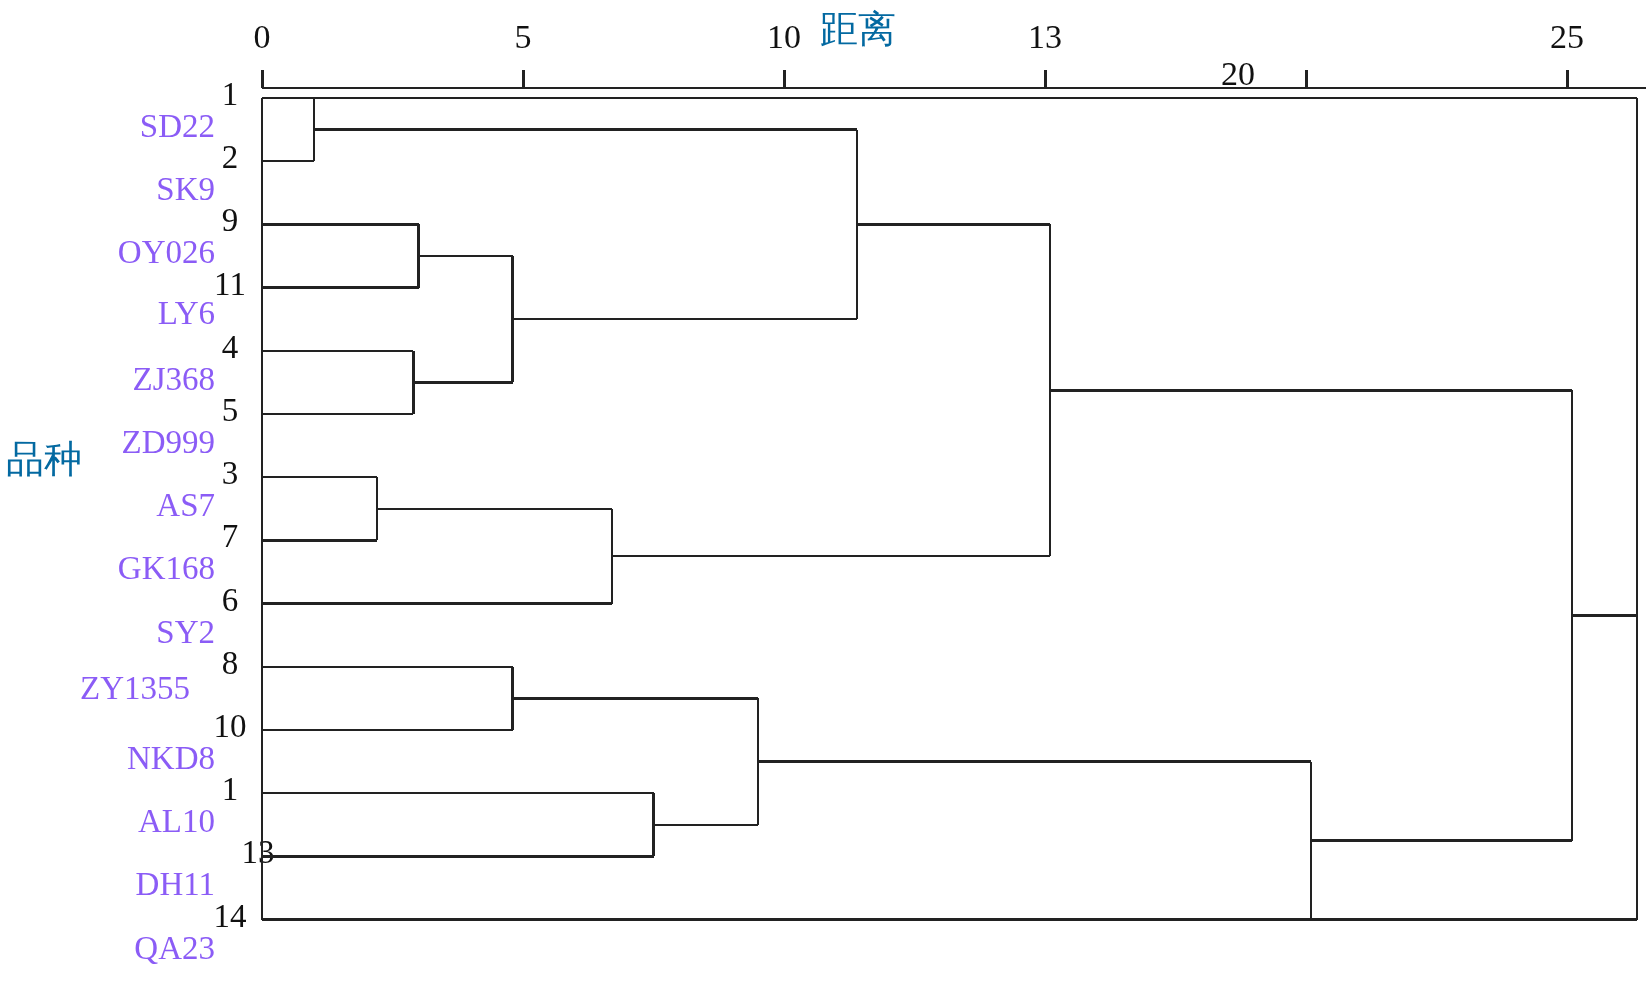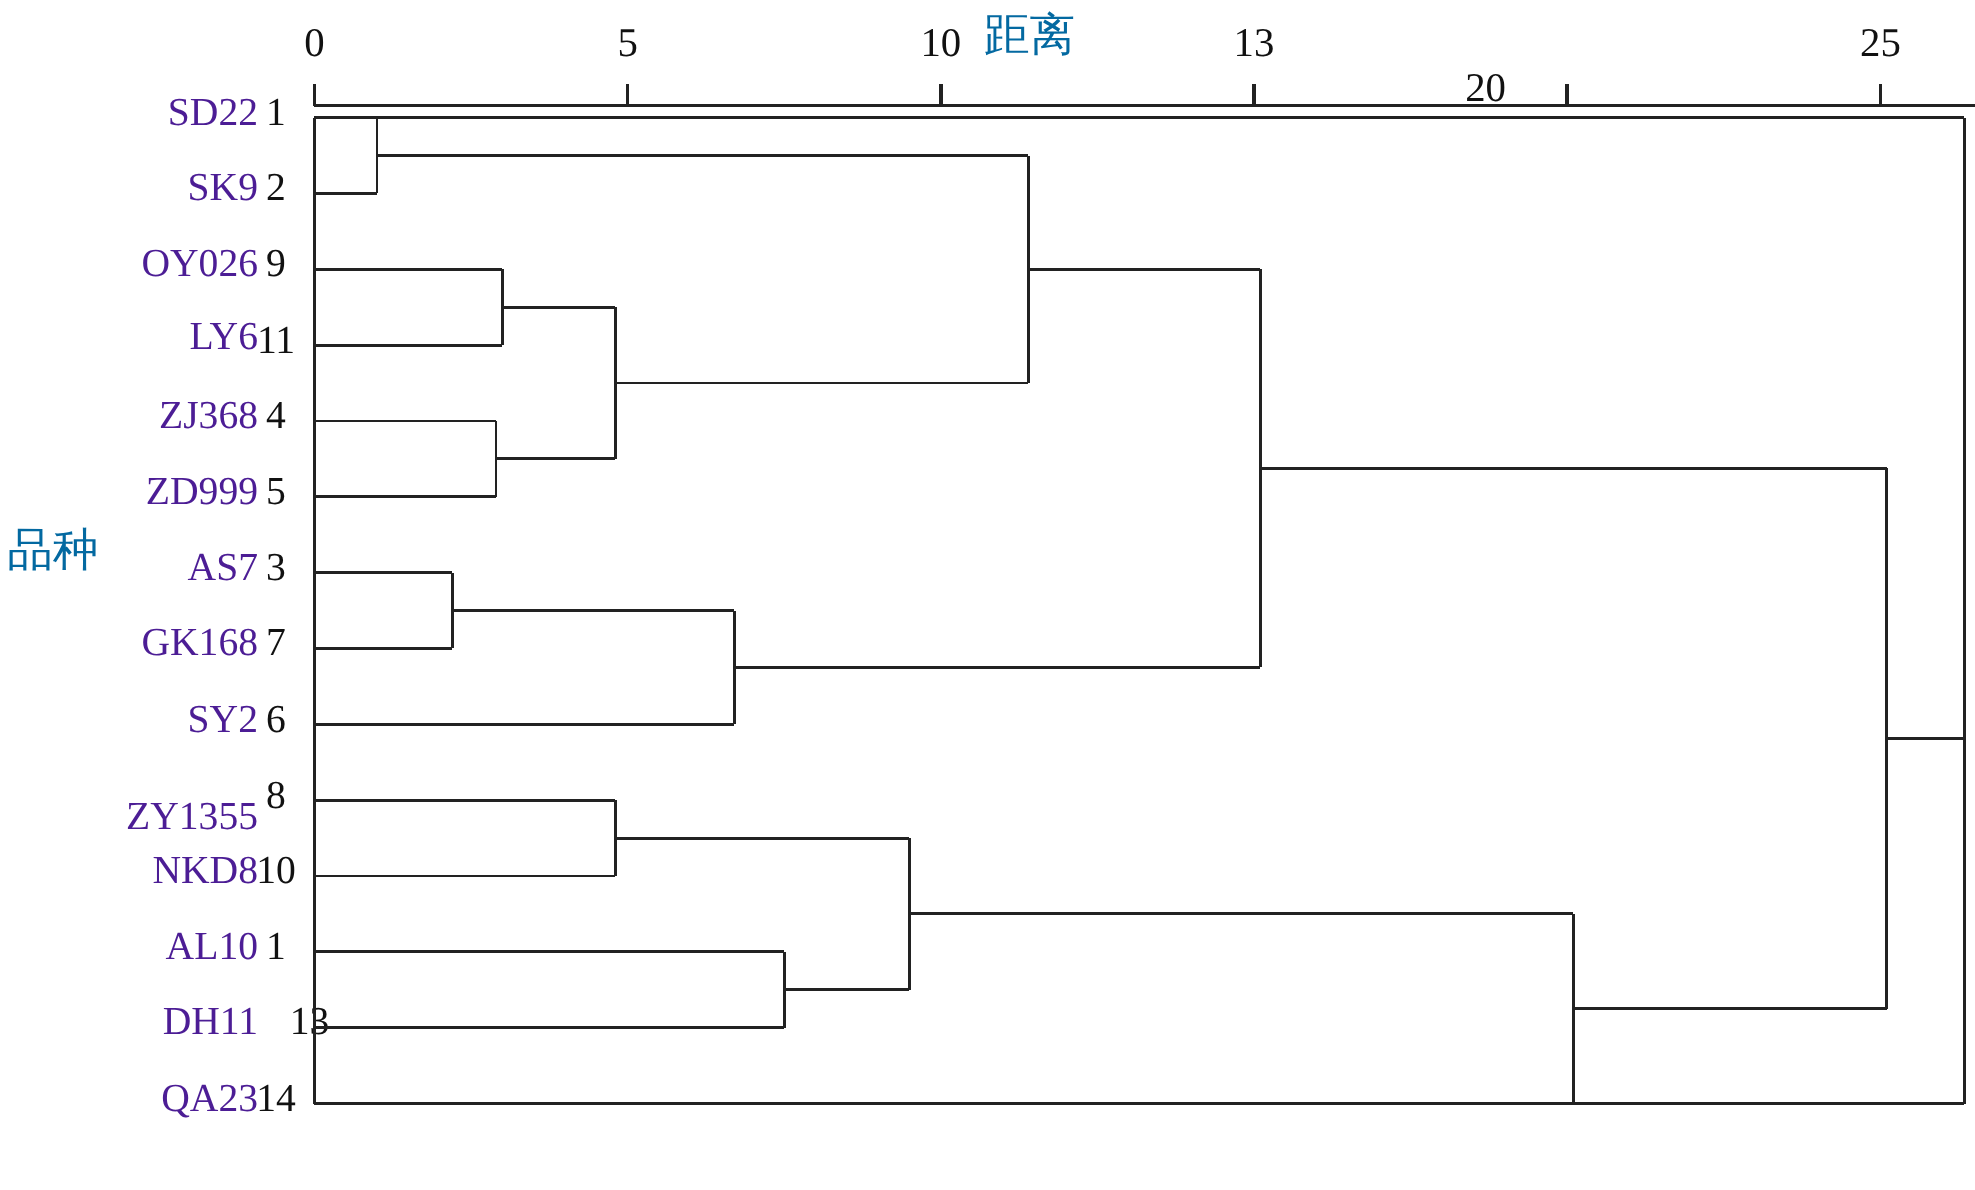--- a/index.html
+++ b/index.html
@@ -44,25 +44,26 @@
     position: absolute;
     font-size: 34px;
     color: #111;
     text-align: center;
     width: 80px;
     top: 18px;
   }
   .leaf-name {
     position: absolute;
     font-size: 33px;
-    color: #4c1d95;
+    color: #8b5cf6;
     text-align: right;
     width: 160px;
     left: 55px;
     white-space: nowrap;
+    margin-top: 32px;
   }
   .leaf-num {
     position: absolute;
     font-size: 33px;
     color: #111;
     text-align: center;
     width: 48px;
     left: 206px;
   }
 </style>
@@ -96,21 +97,21 @@
       <div class="leaf-name" style="top: 328.8px;">ZJ368</div>
       <div class="leaf-num" style="top: 328.8px;">4</div>
       <div class="leaf-name" style="top: 392px;">ZD999</div>
       <div class="leaf-num" style="top: 392px;">5</div>
       <div class="leaf-name" style="top: 455.2px;">AS7</div>
       <div class="leaf-num" style="top: 455.2px;">3</div>
       <div class="leaf-name" style="top: 518.4px;">GK168</div>
       <div class="leaf-num" style="top: 518.4px;">7</div>
       <div class="leaf-name" style="top: 581.6px;">SY2</div>
       <div class="leaf-num" style="top: 581.6px;">6</div>
-      <div class="leaf-name" style="top: 663px;">ZY1355</div>
+      <div class="leaf-name" style="top: 638px; text-align: center;">ZY1355</div>
       <div class="leaf-num" style="top: 644.8px;">8</div>
       <div class="leaf-name" style="top: 708px;">NKD8</div>
       <div class="leaf-num" style="top: 708px;">10</div>
       <div class="leaf-name" style="top: 771.2px;">AL10</div>
       <div class="leaf-num" style="top: 771.2px;">1</div>
       <div class="leaf-name" style="top: 834.4px; font-family: Liberation Serif, serif;">DH11</div>
       <div class="leaf-num" style="top: 834.4px; padding-left: 28px;">13</div>
       <div class="leaf-name" style="top: 897.6px;">QA23</div>
       <div class="leaf-num" style="top: 897.6px;">14</div>
     </div>

